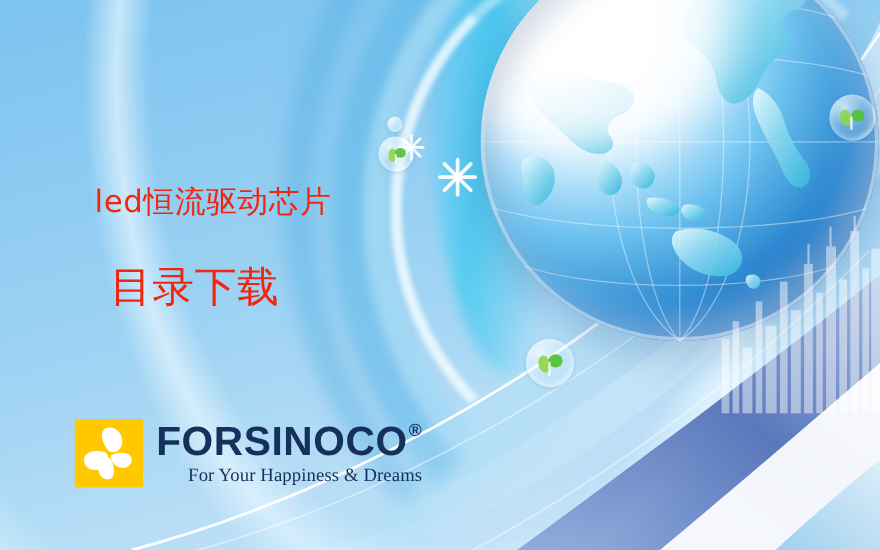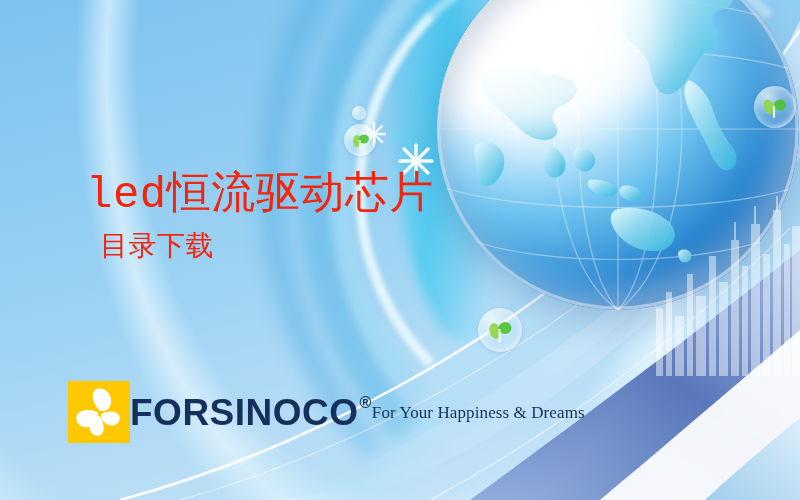--- a/index.html
+++ b/index.html
@@ -132,42 +132,43 @@
   
   #headline {
     position: absolute;
     left: 86px; top: 164px;
     color: #f4250f;
     font-family: "DejaVu Sans", "Liberation Sans", sans-serif;
     line-height: 1.42;
     white-space: nowrap;
     z-index: 9;
   }
-  #headline .l1 { font-size: 44px; letter-spacing: .5px; font-family: Liberation Mono, monospace; }
-  #headline .l2 { font-size: 28px; letter-spacing: .5px; padding-left: 14px; }
+  #headline .l1 { font-size: 28px; letter-spacing: .5px; }
+  #headline .l2 { font-size: 38px; letter-spacing: .5px; padding-left: 14px; margin-top: 31px; }
 
   
   #logo {
     position: absolute;
     left: 68px; top: 381px;
     display: flex;
     align-items: center;
     z-index: 9;
   }
   #logo .mark {
     width: 62px; height: 62px;
     background: #ffc800;
     position: relative;
     flex: 0 0 auto;
   }
   #logo .mark svg { position: absolute; inset: 0; }
   #logo .words {
+    margin-left: 12px;
     display: flex;
-    flex-direction: row;
-    align-items: center;
+    flex-direction: column;
+    align-items: flex-end;
   }
   #logo .brand {
     color: #16305c;
     font-family: "Liberation Sans", sans-serif;
     font-weight: bold;
     font-size: 37px;
     letter-spacing: .5px;
     line-height: 1;
     display: flex;
     align-items: flex-start;

